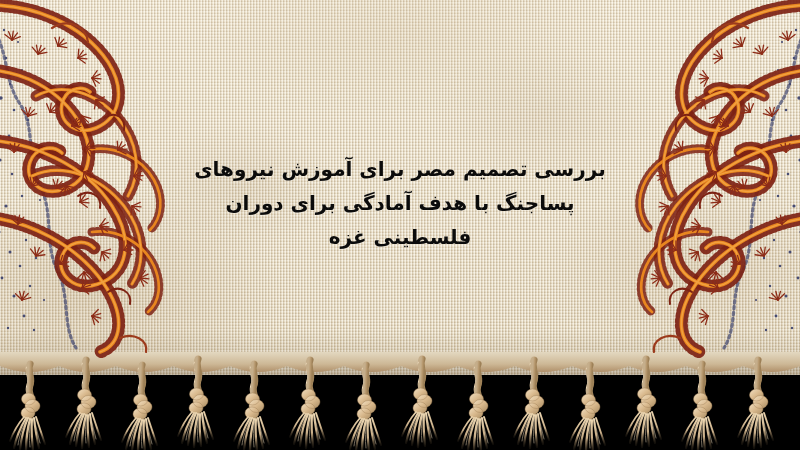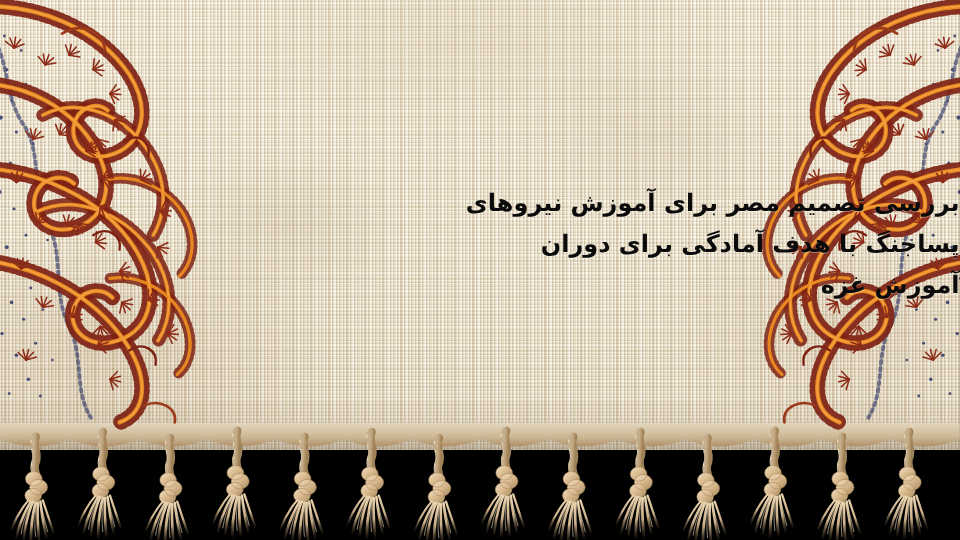--- a/index.html
+++ b/index.html
@@ -87,21 +87,21 @@
   }
   .ornament.left  { left: -8px; }
   .ornament.right { right: -8px; transform: scaleX(-1); }
 
   
   .caption {
     position: absolute;
     left: 0;
     right: 0;
     top: 152px;
-    text-align: right;
+    text-align: center;
     color: #0b0b0b;
     font-family: "DejaVu Sans", sans-serif;
     font-size: 20px;
     font-weight: 700;
     line-height: 34px;
     letter-spacing: .1px;
     direction: rtl;
     text-shadow: 0 1px 0 rgba(255,250,238,.35);
     pointer-events: none;
   }
@@ -434,21 +434,21 @@
       <path d="M86,196  C 98,188 110,196 108,208" stroke="#7d2213" stroke-width="2"></path>
       <path d="M116,292 C 128,284 140,292 138,304" stroke="#7d2213" stroke-width="2"></path>
       <path d="M128,338 C 142,332 156,340 154,352" stroke="#9c3a1c" stroke-width="2.2"></path>
       <path d="M60,28   C 76,18 94,26 96,42" stroke="#9c3a1c" stroke-width="2.2"></path>
     </g>
   </svg>
 
   <div class="caption">
     <span class="line">بررسی تصمیم مصر برای آموزش نیروهای</span>
     <span class="line">پساجنگ با هدف آمادگی برای دوران</span>
-    <span class="line">آموزش غزه</span>
+    <span class="line">فلسطینی غزه</span>
   </div>
 
   <svg class="fringe" viewBox="0 0 800 98">
     <defs>
       <linearGradient id="cordg" x1="0" y1="0" x2="1" y2="1">
         <stop offset="0%" stop-color="#f0dcbc"></stop>
         <stop offset="45%" stop-color="#d9b храм"></stop>
         <stop offset="100%" stop-color="#a5845c"></stop>
       </linearGradient>
       <linearGradient id="cordg2" x1="0" y1="0" x2="1" y2="1">

